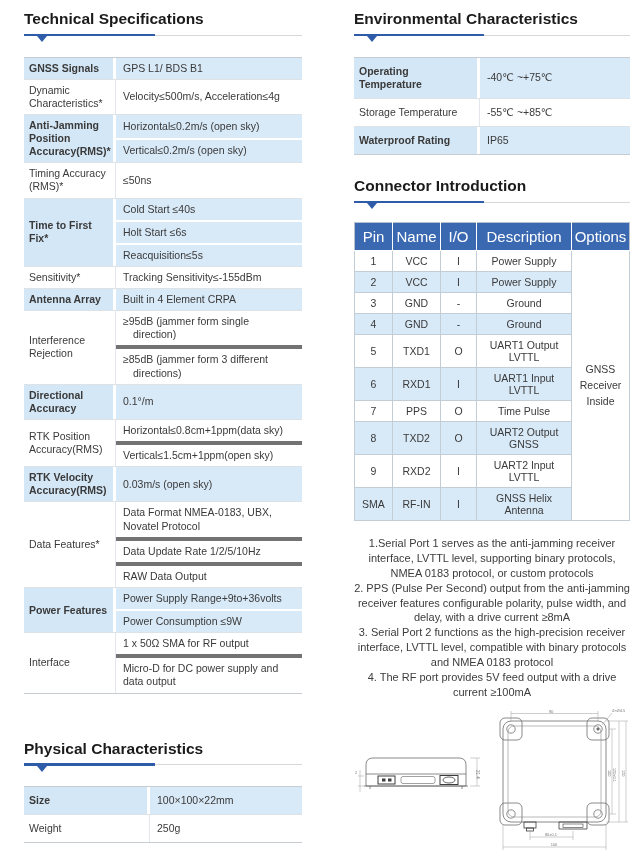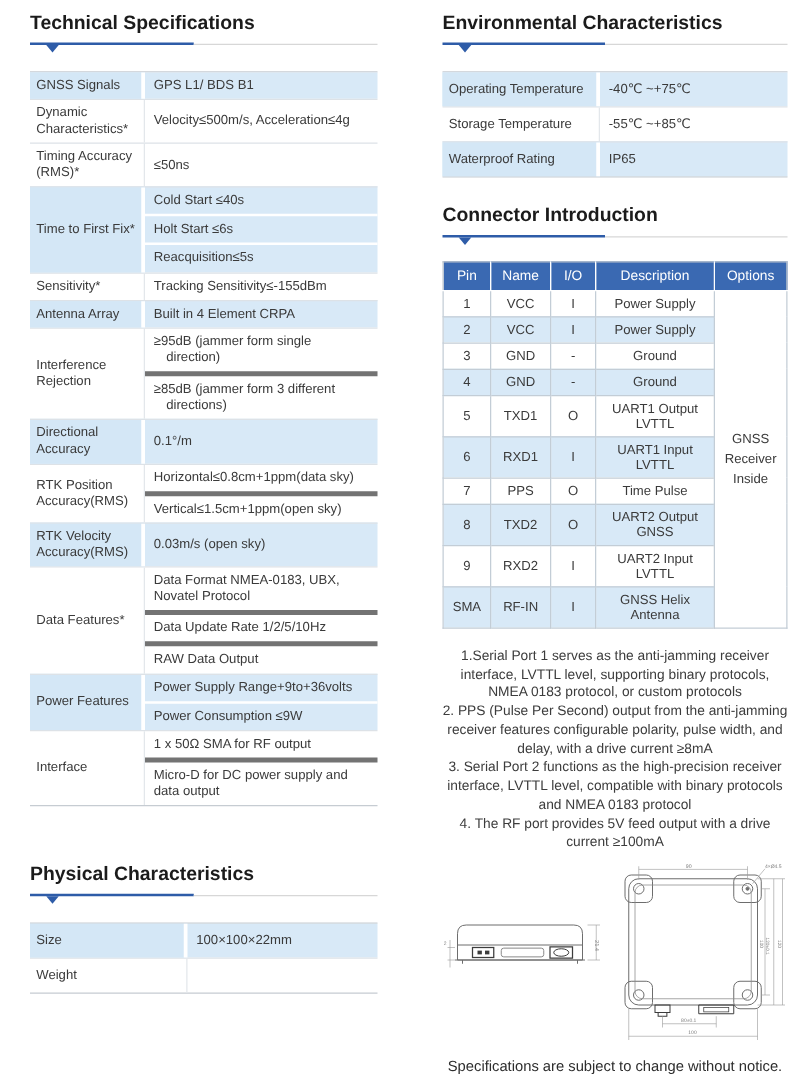--- a/index.html
+++ b/index.html
@@ -22,42 +22,42 @@
   .title-rule .rule-blue { position:absolute; left:0; top:0; width:47%; height:2.5px; background:#2e5ca8; }
   .title-rule .rule-gray { position:absolute; left:47%; right:0; top:1px; height:1.2px; background:#d7d7d7; }
   .title-rule .rule-tri  { position:absolute; left:13px; top:2.5px; width:0; height:0;
     border-left:5px solid transparent; border-right:5px solid transparent; border-top:6px solid #2e5ca8; }
 
   
   .kv-table { border-top:1px solid #c6ccd2; border-bottom:1px solid #c6ccd2; font-size:10.5px; line-height:1.25; }
   .sg { display:flex; align-items:stretch; }
   .sg + .sg { border-top:1px solid #dde2e7; }
   .sg.blue { background:#d8e9f7; }
-  .sg.blue .sl { border-right:3px solid #ffffff; background:#d4e7f6; }
+  .sg.blue .sl { border-right:3px solid #ffffff; background:#d4e7f6;font-weight:bold; }
   .sg.white .sl { border-right:1px solid #e3e7eb; }
   .sl { width:92px; flex:0 0 92px; padding:4px 5px; display:flex; flex-direction:column; justify-content:center; }
   .sv { flex:1; display:flex; flex-direction:column; }
   .v { padding:4px 7px; flex:1; display:flex; flex-direction:column; justify-content:center; }
   .sg.blue .v + .v { border-top:2px solid #ffffff; }
   .sg.white .v + .v { border-top:4px solid #737373; }
   .hang { padding-left:17px; text-indent:-10px; }
 
   
   .kv-table.wide .sl { width:126px; flex:0 0 126px; }
   .kv-table.wide .sl, .kv-table.wide .v { padding-top:7px; padding-bottom:7px; }
 
   .mt-table { margin-top:14px; }
   .gap-lg { height:46px; }
   .gap-md { height:22px; }
 
   
   table.pin-table { width:100%; border-collapse:collapse; font-size:10.5px; text-align:center;
     margin-top:12px; border:1px solid #b9c2cc; }
   table.pin-table th {
-    background:#3a69b2; color:#ffffff; font-weight:normal; font-size:11px;
+    background:#3a69b2; color:#ffffff; font-weight:normal; font-size:15px;
     padding:5px 2px; border:1px solid #ffffff; border-top:none;
   }
   table.pin-table th:first-child { border-left:none; }
   table.pin-table th:last-child { border-right:none; }
   table.pin-table td { border:1px solid #c3cdd6; padding:4px 2px; background:#ffffff; color:#3a3a3a; }
   table.pin-table tr.zebra td.d { background:#d8e9f7; }
   td.opt { width:58px; background:#ffffff !important; line-height:1.55; vertical-align:middle; }
   col.c-pin  { width:38px; }
   col.c-name { width:48px; }
   col.c-io   { width:36px; }
@@ -97,20 +97,27 @@
           </div>
         </div>
 
         <div class="sg white">
           <div class="sl">Dynamic Characteristics*</div>
           <div class="sv">
             <div class="v">Velocity≤500m/s, Acceleration≤4g</div>
           </div>
         </div>
 
+        <div class="sg blue">
+          <div class="sl">Anti-Jamming Position Accuracy(RMS)*</div>
+          <div class="sv">
+            <div class="v">Horizontal≤0.2m/s (open sky)</div>
+            <div class="v">Vertical≤0.2m/s (open sky)</div>
+          </div>
+        </div>
 
         <div class="sg white">
           <div class="sl">Timing Accuracy (RMS)*</div>
           <div class="sv">
             <div class="v">≤50ns</div>
           </div>
         </div>
 
         <div class="sg blue">
           <div class="sl">Time to First Fix*</div>
@@ -204,20 +211,23 @@
       </div>
       <div class="kv-table wide mt-table">
         <div class="sg blue">
           <div class="sl">Size</div>
           <div class="sv">
             <div class="v">100×100×22mm</div>
           </div>
         </div>
         <div class="sg white">
           <div class="sl">Weight</div>
+          <div class="sv">
+            <div class="v">250g</div>
+          </div>
         </div>
       </div>
     </div>
 
   </div>
 
   <div class="col-right">
 
     <div>
       <div class="section-title">Environmental Characteristics</div>

